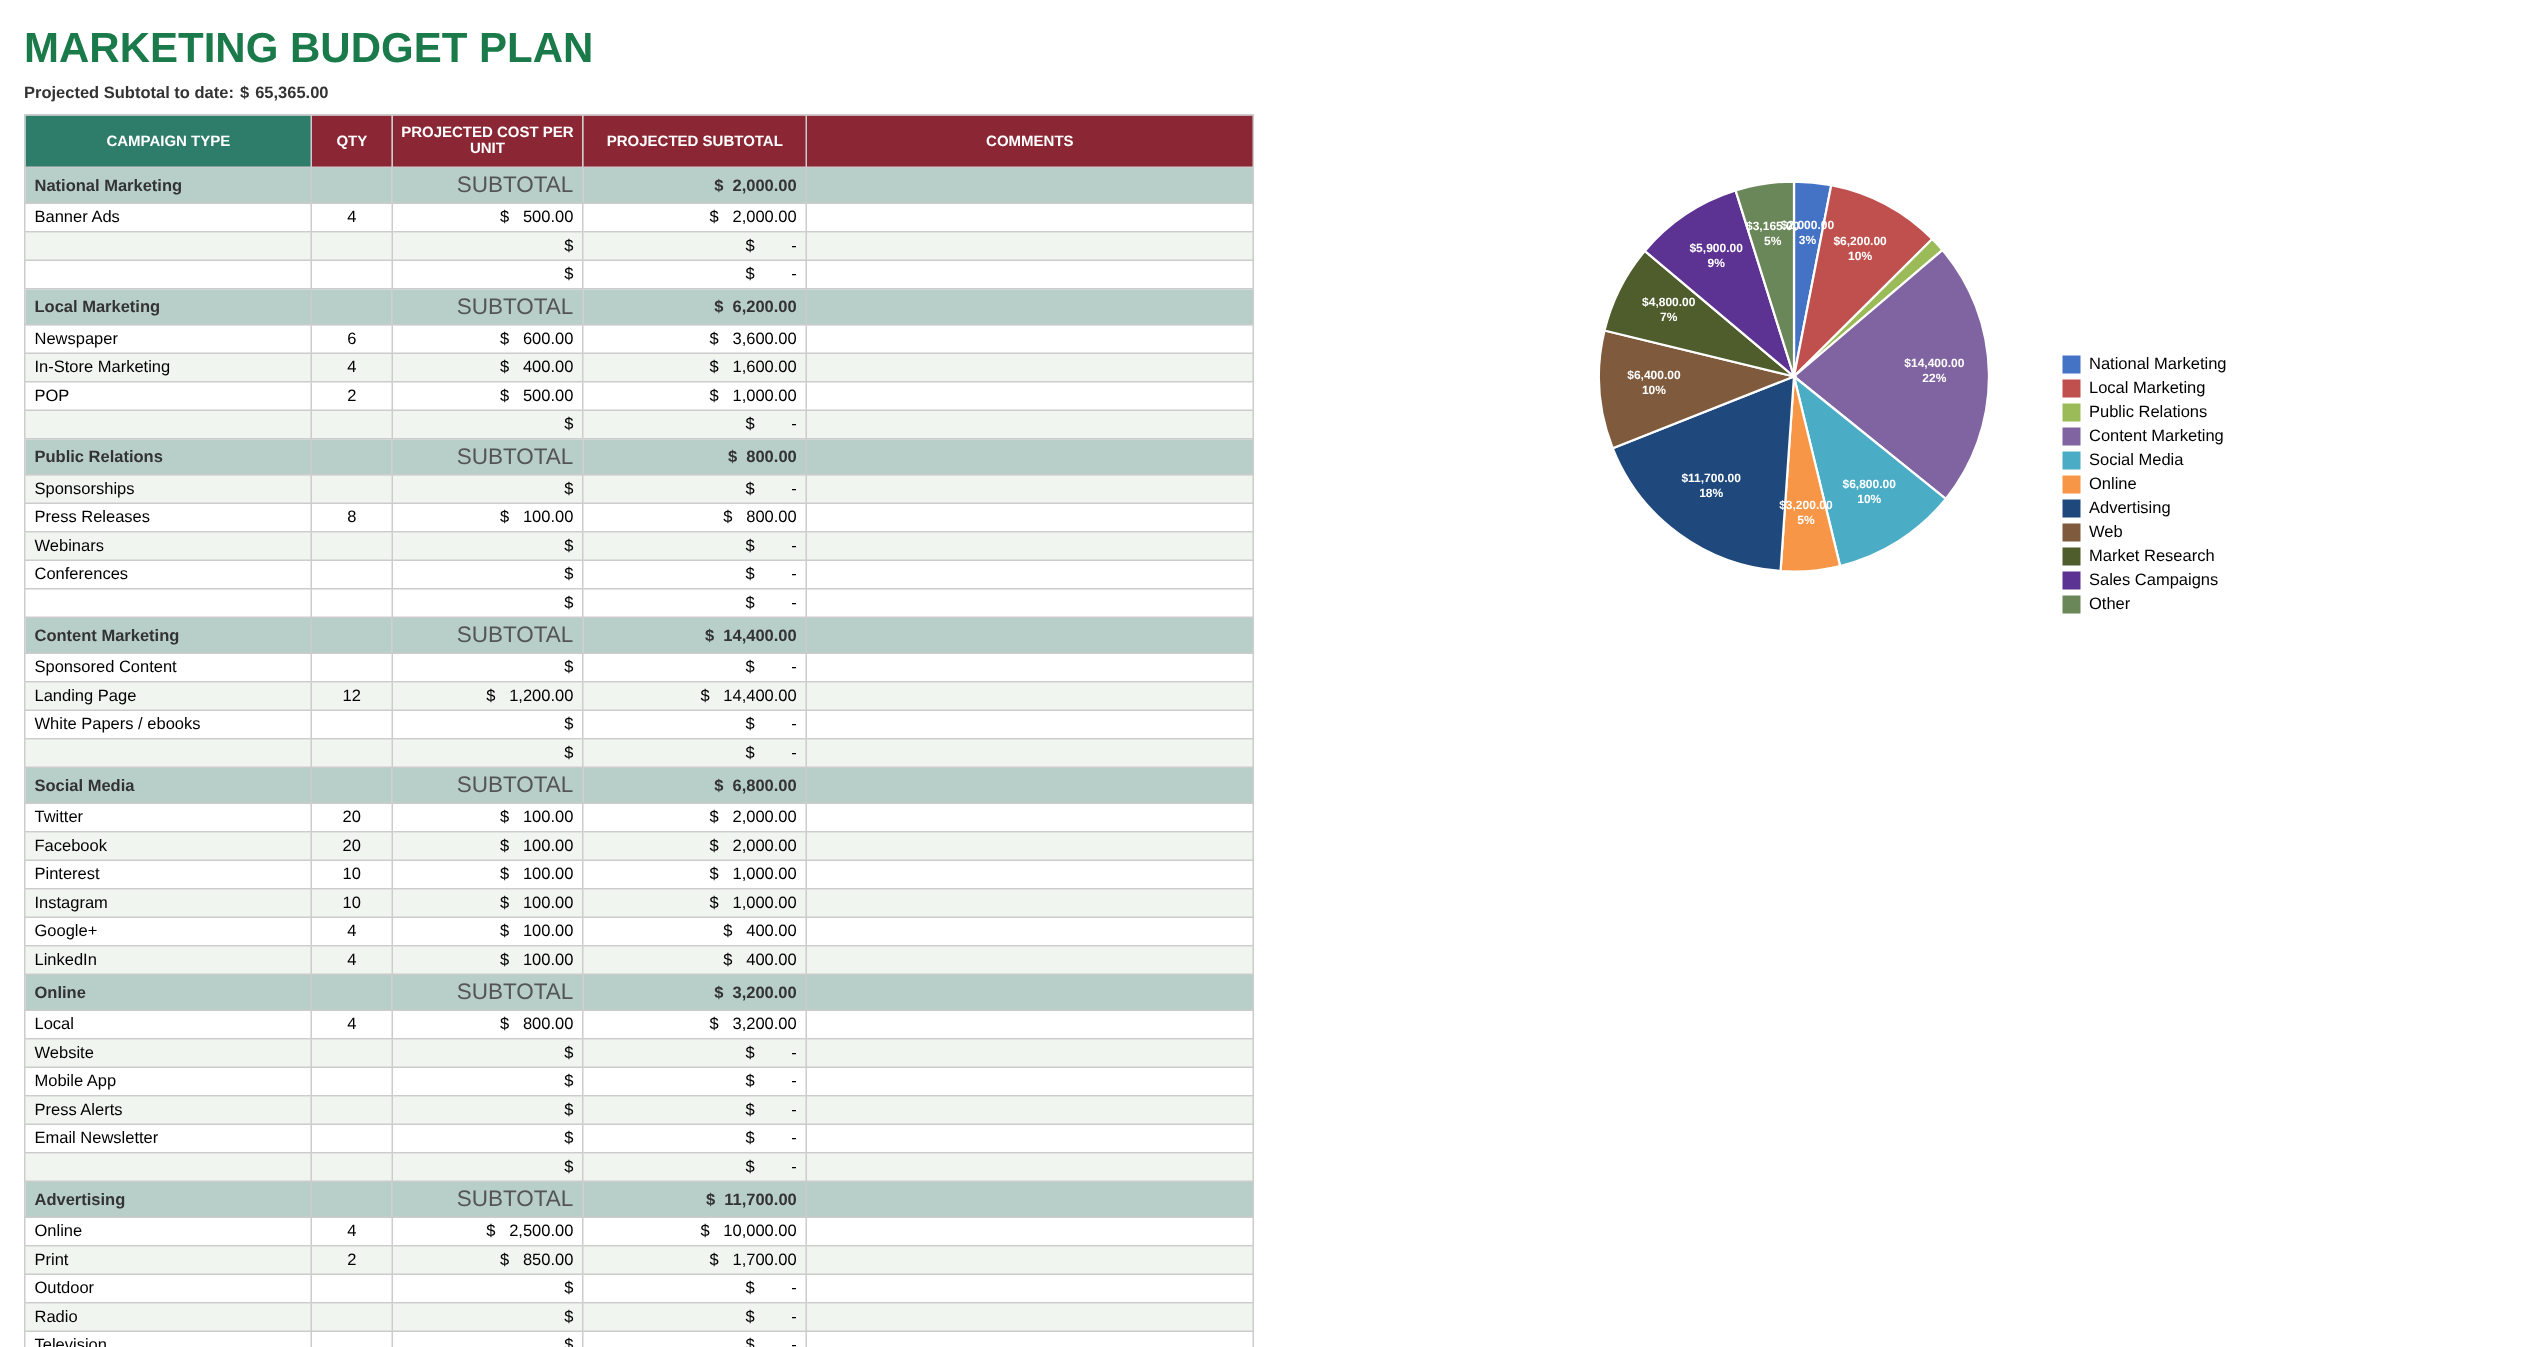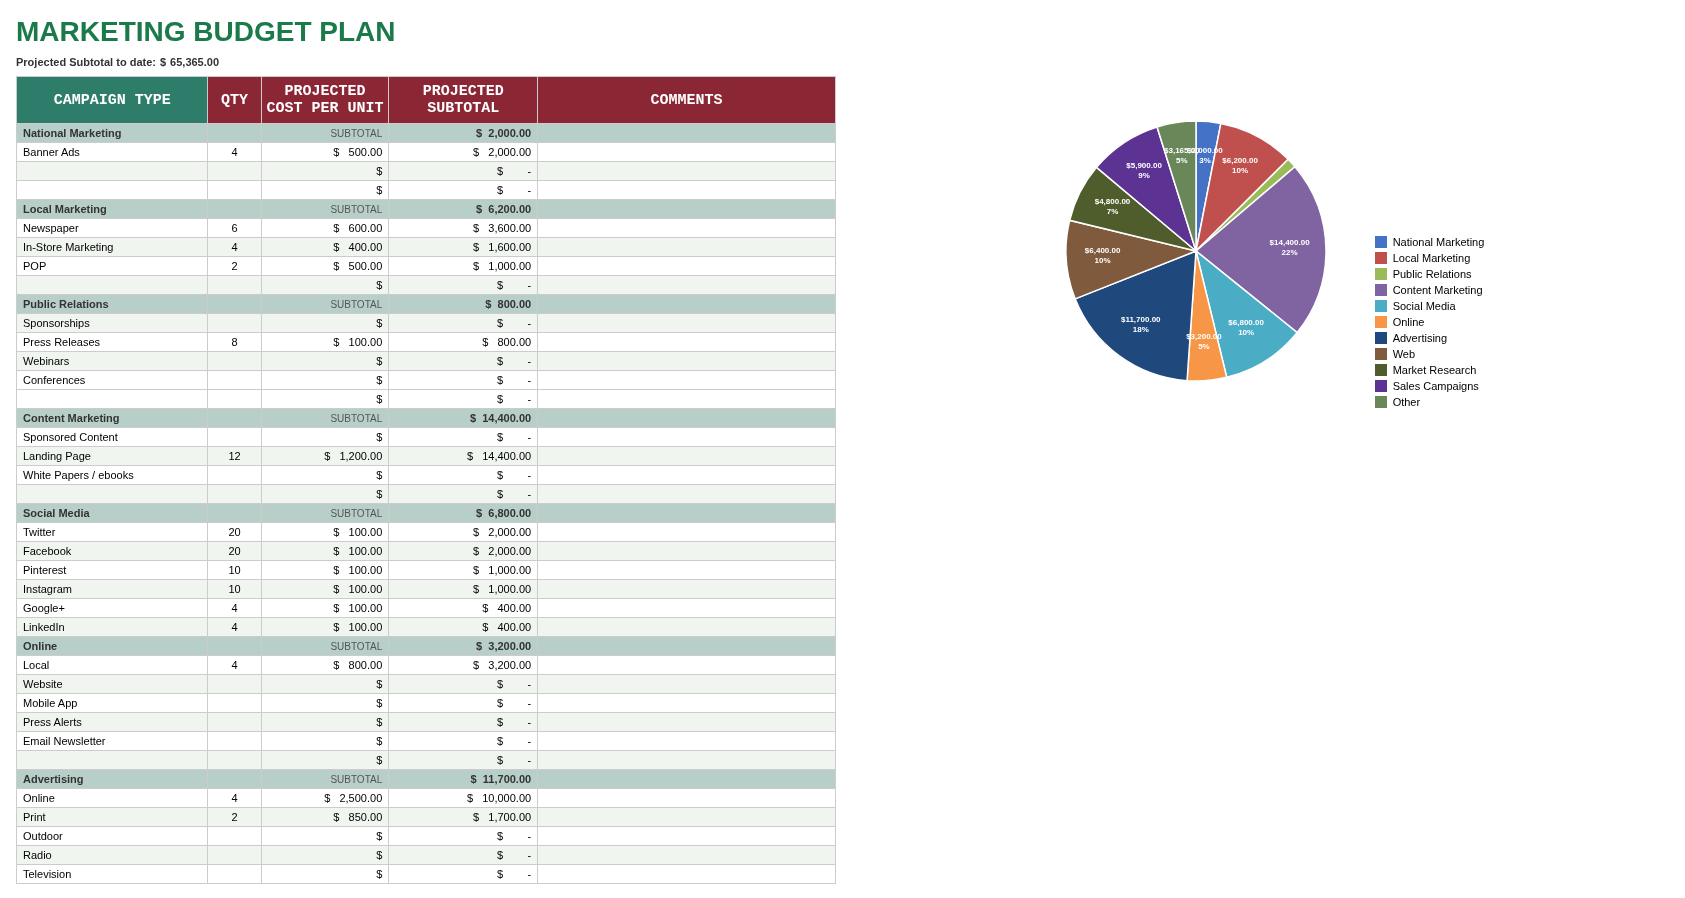--- a/index.html
+++ b/index.html
@@ -5,25 +5,25 @@
     * { box-sizing: border-box; margin: 0; padding: 0; }
     body { font-family: Arial, sans-serif; background: #fff; font-size: 11px; }
     .page { padding: 16px; display: flex; flex-direction: column; gap: 8px; }
     .title { color: #1a7a4a; font-size: 28px; font-weight: bold; }
     .subtitle { font-size: 11px; color: #333; display: flex; align-items: flex-end; gap: 4px; }
     .subtitle span { font-weight: bold; }
     .main-layout { display: flex; gap: 20px; }
     .table-section { flex: 0 0 auto; width: 820px; }
     .chart-section { flex: 1; display: flex; align-items: flex-start; justify-content: center; padding-top: 20px; }
     table { border-collapse: collapse; width: 100%; }
-    th { background: #8b2735; color: #fff; text-align: center; padding: 6px 4px; font-size: 15px; border: 1px solid #ccc; font-family: Liberation Mono, monospace; }
+    th { background: #8b2735; color: #fff; text-align: center; padding: 6px 4px; font-size: 10px; border: 1px solid #ccc; }
     th.campaign { background: #2e7d6b; }
     td { border: 1px solid #ccc; padding: 3px 6px; font-size: 11px; }
     .category-row td { background: #b8cfc9; font-weight: bold; color: #333; font-size: 11px; }
-    .category-row td.subtotal-label { font-size: 10px; color: #555; font-weight: normal; text-align: right; }
+    .category-row td.subtotal-label { font-size: 15px; color: #555; font-weight: normal; text-align: right; }
     .data-row td { background: #fff; }
     .alt-row td { background: #f0f5f0; }
     .td-right { text-align: right; }
     .td-center { text-align: center; }
     .bold { font-weight: bold; }
     .subtotal-amt { font-weight: bold; color: #8b2735; }
     .legend { display: flex; flex-direction: column; gap: 4px; margin-top: 10px; margin-left: 20px; }
     .legend-item { display: flex; align-items: center; gap: 6px; font-size: 11px; }
     .legend-color { width: 12px; height: 12px; display: inline-block; }
     .chart-and-legend { display: flex; align-items: flex-end; gap: 4px; }

